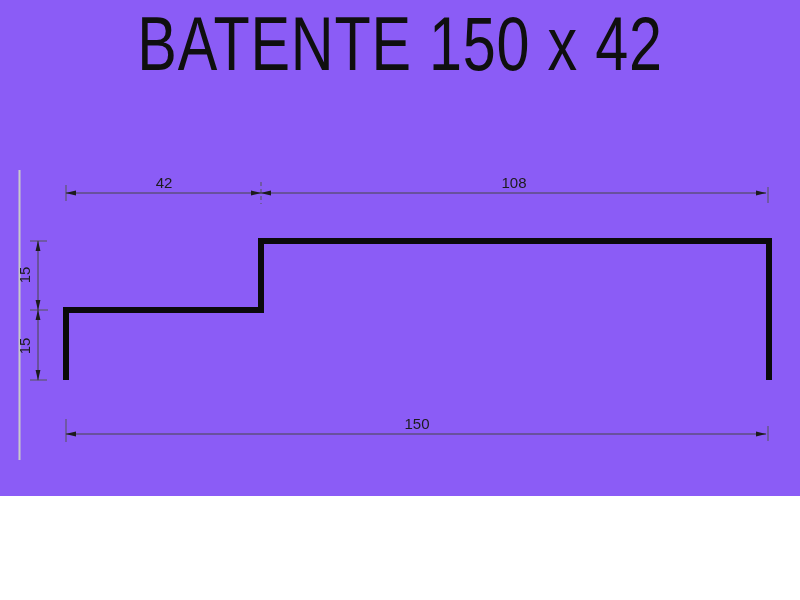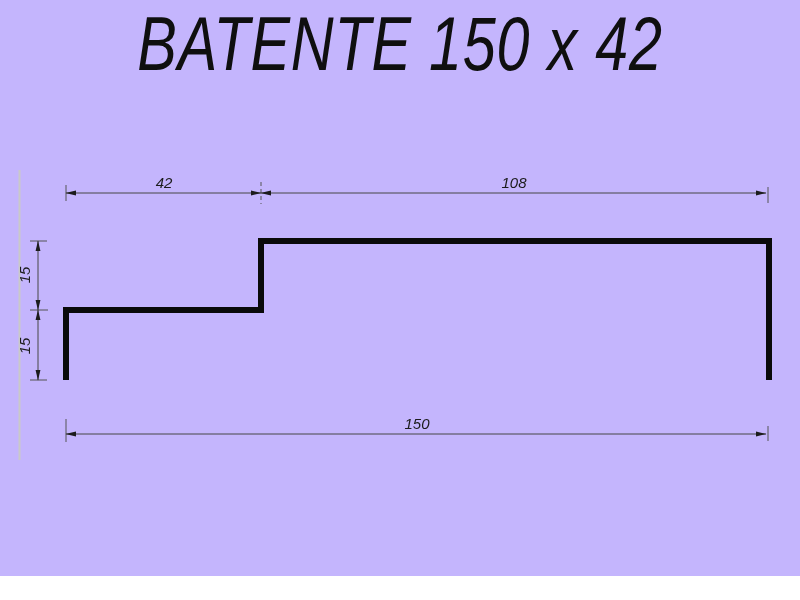--- a/index.html
+++ b/index.html
@@ -4,24 +4,23 @@
 <style>
   html, body {
     margin: 0;
     padding: 0;
     background: #ffffff;
     font-family: "Liberation Sans", sans-serif;
   }
   .stage {
     position: relative;
     width: 800px;
-    height: 576px;
-    background: #c4b5fd;
+    height: 496px;
+    background: #8b5cf6;
     overflow: hidden;
-    font-style: italic;
   }
   .title {
     position: absolute;
     top: 0;
     left: 0;
     width: 800px;
     height: 86px;
     display: flex;
     align-items: center;
     justify-content: center;

